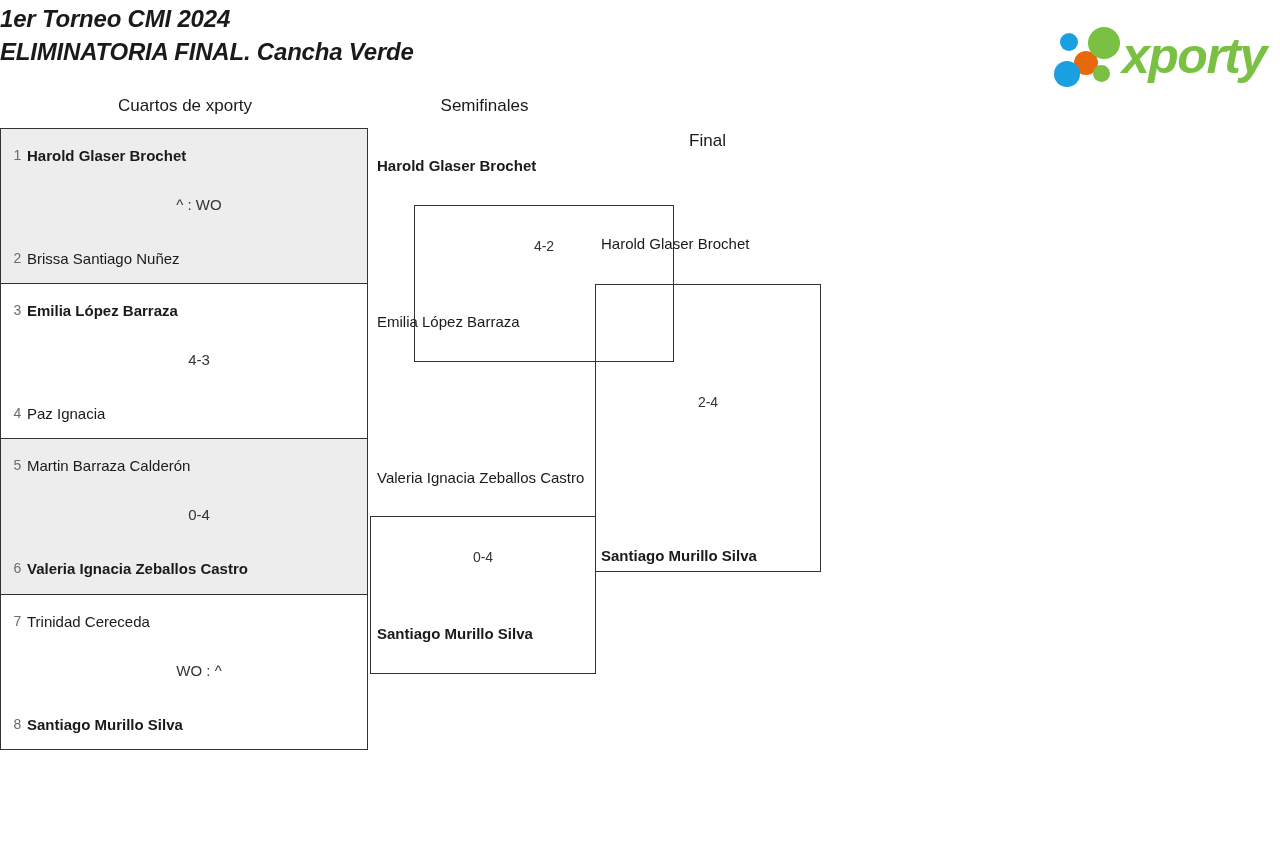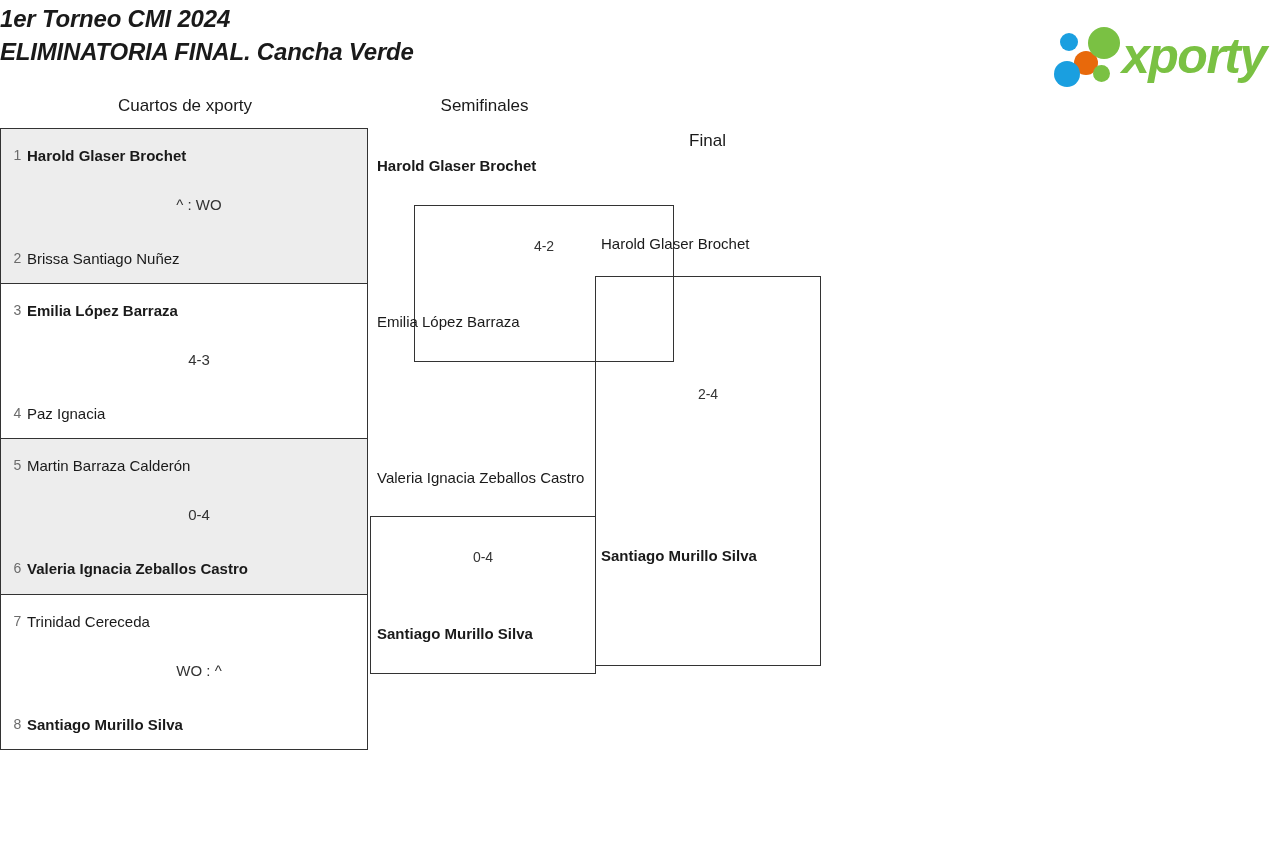--- a/index.html
+++ b/index.html
@@ -131,21 +131,21 @@
 
   
   .match-box {
     position: absolute;
     border: 1px solid #333333;
     box-sizing: border-box;
     background: transparent;
   }
   #sf-box-0 { left: 370px; top: 205px; width: 260px; height: 157px; margin-left: 44px; }
   #sf-box-1 { left: 370px; top: 516px; width: 226px; height: 158px; }
-  #f-box-0  { left: 595px; top: 276px; width: 226px; height: 390px; padding-left: 7px; }
+  #f-box-0  { left: 595px; top: 284px; width: 226px; height: 288px; padding-left: 7px; }
 
   .box-score {
     position: absolute;
     left: 0;
     width: 100%;
     text-align: center;
     font-size: 14px;
     color: #333333;
     white-space: nowrap;
   }

